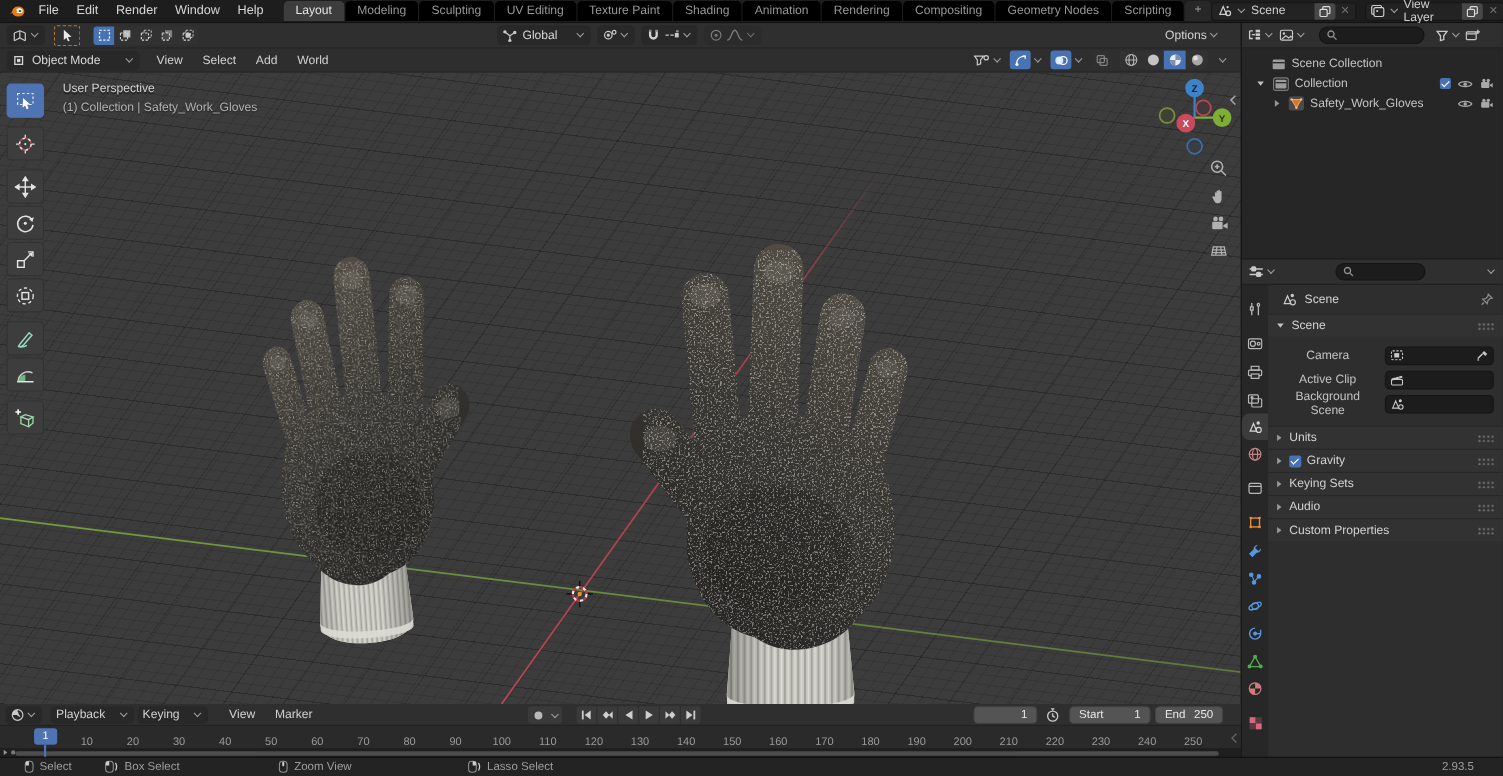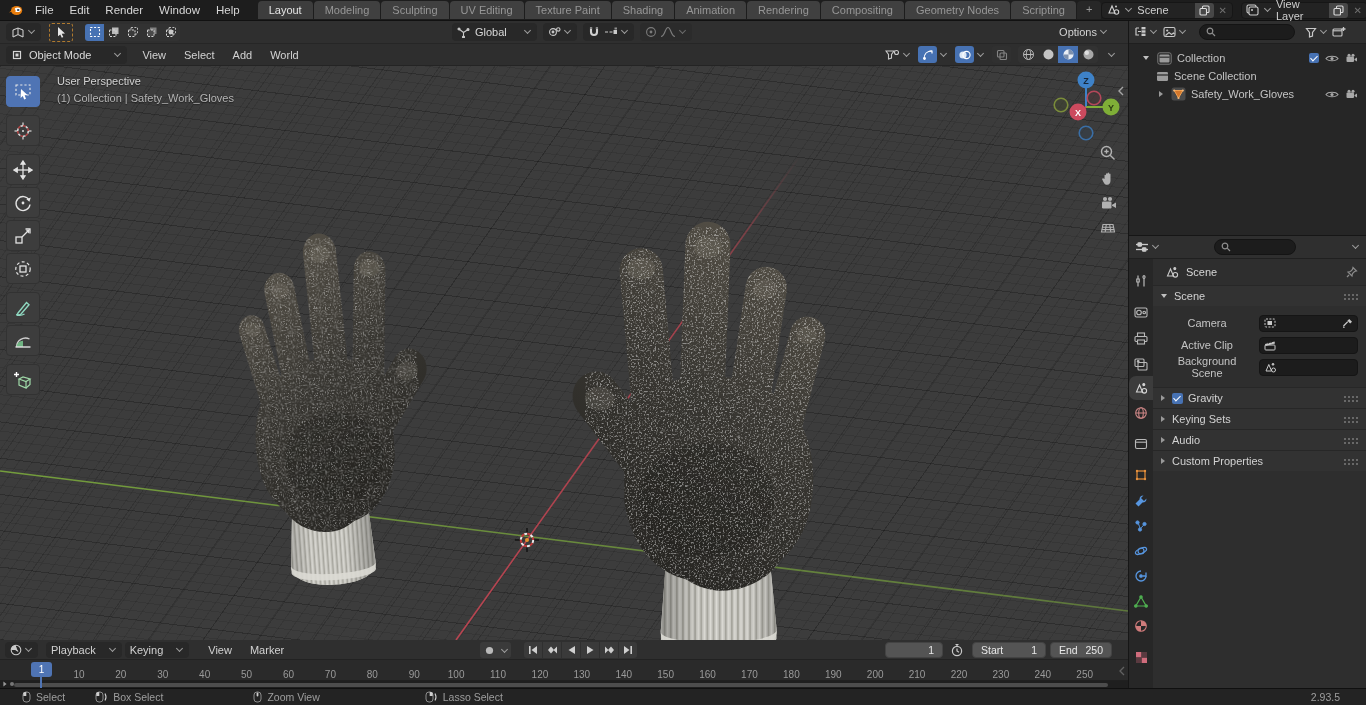--- a/index.html
+++ b/index.html
@@ -14,21 +14,21 @@
       background-size:4px 4px;opacity:.75;flex:none;}
   .cb{width:11px;height:11px;background:#4772b3;border-radius:2px;position:relative;flex:none;}
   .cb:after{content:"";position:absolute;left:3.4px;top:1px;width:3px;height:6px;
       border-right:1.6px solid #fff;border-bottom:1.6px solid #fff;transform:rotate(45deg);}
   
   #topbar{position:absolute;left:0;top:0;width:1366px;height:21px;background:#1d1d1d;
       display:flex;align-items:center;border-bottom:1px solid #111;}
   .menus{display:flex;align-items:center;height:100%;}
   .menu{padding:0 8px;color:#d6d6d6;font-size:11.5px;line-height:21px;}
   .wtabs{display:flex;align-items:center;height:21px;margin-left:10px;}
-  .wtab{background:#404040;color:#969696;font-size:11px;padding:0 11px;height:18px;line-height:18px;
+  .wtab{background:#000000;color:#969696;font-size:11px;padding:0 11px;height:18px;line-height:18px;
       border-radius:4px 4px 0 0;margin-right:1px;white-space:nowrap;}
   .wtab.active{background:#3d3d3d;color:#e4e4e4;}
   .wtab-add{color:#9a9a9a;padding:0 9px;height:18px;line-height:17px;background:#272727;border-radius:4px 4px 0 0;}
   .tb-right{margin-left:auto;display:flex;align-items:center;gap:8px;padding-right:6px;}
   .selector{display:flex;align-items:center;background:#232323;border:1px solid #161616;border-radius:4px;height:17px;}
   .selector .sel-ic{display:flex;align-items:center;padding:0 2px 0 4px;}
   .selector .sel-txt{padding:0 26px 0 4px;color:#cfcfcf;font-size:11px;}
   .selector .sel-btn{background:#474747;height:100%;display:flex;align-items:center;padding:0 4px;border-radius:0 3px 3px 0;}
   .selector .sel-x{color:#6f6f6f;font-size:10px;padding:0 5px;}
   
@@ -621,20 +621,27 @@
     </span>
     <span style="margin-left:4px">
       <svg width="14" height="12" viewBox="0 0 14 12" stroke="#c9c9c9" fill="none" stroke-width="1.1">
           <rect x="1" y="3" width="9" height="7" rx="1"></rect>
           <path d="M1 4.8 H10"></path>
           <path d="M11.5 1 V5 M9.5 3 H13.5" stroke-width="1.3"></path>
         </svg>
     </span>
   </div>
   <div style="padding-top:5px">
+    <div class="orow" style="padding-left:27px">
+      <svg width="13" height="11" viewBox="0 0 13 11">
+          <rect x="1" y="1" width="11" height="9" rx="1.2" fill="#9b9b9b"></rect>
+          <rect x="1" y="3.4" width="11" height="1.2" fill="#262626"></rect>
+        </svg>
+      <span class="lbl">Scene Collection</span>
+    </div>
     <div class="orow" style="padding-left:14px">
       <span class="tri-d"></span>
       <svg style="margin-left:8px" width="15" height="13" viewBox="0 0 15 13">
           <rect x="0.8" y="0.8" width="13.4" height="11.4" rx="2" fill="none" stroke="#7b7b7b" stroke-width="1"></rect>
           <rect x="2.5" y="2.5" width="10" height="8" rx="1" fill="#9b9b9b"></rect>
           <rect x="2.5" y="4.6" width="10" height="1.1" fill="#262626"></rect>
         </svg>
       <span class="lbl">Collection</span>
       <span class="right-ics">
         <span class="cb" style="width:10px;height:10px"></span>
@@ -642,27 +649,20 @@
             <path d="M1 4.5 C3 1.5 11 1.5 13 4.5 C11 7.5 3 7.5 1 4.5 Z" fill="none" stroke="#a8a8a8" stroke-width="1.1"></path>
             <circle cx="7" cy="4.5" r="1.6" fill="#a8a8a8"></circle>
           </svg>
         <svg width="13" height="10" viewBox="0 0 13 10">
             <circle cx="4" cy="2.2" r="1.5" fill="#a8a8a8"></circle>
             <circle cx="8" cy="2.2" r="1.5" fill="#a8a8a8"></circle>
             <rect x="1.5" y="3.6" width="7.5" height="5.4" rx="1" fill="#a8a8a8"></rect>
             <path d="M9.5 6 L12 4.5 V8.5 L9.5 7 Z" fill="#a8a8a8"></path>
           </svg>
       </span>
-    </div>
-    <div class="orow" style="padding-left:27px">
-      <svg width="13" height="11" viewBox="0 0 13 11">
-          <rect x="1" y="1" width="11" height="9" rx="1.2" fill="#9b9b9b"></rect>
-          <rect x="1" y="3.4" width="11" height="1.2" fill="#262626"></rect>
-        </svg>
-      <span class="lbl">Scene Collection</span>
     </div>
     <div class="orow" style="padding-left:30px">
       <span class="tri-r"></span>
       <svg style="margin-left:8px" width="15" height="14" viewBox="0 0 15 14">
           <rect x="0.5" y="0.5" width="14" height="13" rx="2.5" fill="#4a4a4a"></rect>
           <path d="M7.5 11 L3.2 3.5 H11.8 Z" fill="#d4772b" stroke="#f0a050" stroke-width="1"></path>
           <circle cx="3.2" cy="3.5" r="1.1" fill="#f5b878"></circle>
           <circle cx="11.8" cy="3.5" r="1.1" fill="#f5b878"></circle>
           <circle cx="7.5" cy="11" r="1.1" fill="#f5b878"></circle>
         </svg>
@@ -859,20 +859,25 @@
       <span class="plabel">Background Scene</span>
       <span class="pfield">
         <svg width="13" height="11" viewBox="0 0 13 11" stroke="#c9c9c9" fill="none" stroke-width="1">
             <path d="M2 9 L4.8 2.5 L7.6 9 Z"></path>
             <circle cx="9.5" cy="8" r="2"></circle>
             <circle cx="9" cy="2.3" r="0.9" fill="#c9c9c9"></circle>
           </svg>
       </span>
     </div>
     <div style="height:9px"></div>
+    <div class="phead">
+      <span class="tri-r"></span>
+      <span class="plbl">Units</span>
+      <span class="grips"></span>
+    </div>
     <div class="phead">
       <span class="tri-r"></span>
       <span class="cb" style="margin-left:7px"></span>
       <span class="plbl" style="margin-left:5px">Gravity</span>
       <span class="grips"></span>
     </div>
     <div class="phead">
       <span class="tri-r"></span>
       <span class="plbl">Keying Sets</span>
       <span class="grips"></span>

